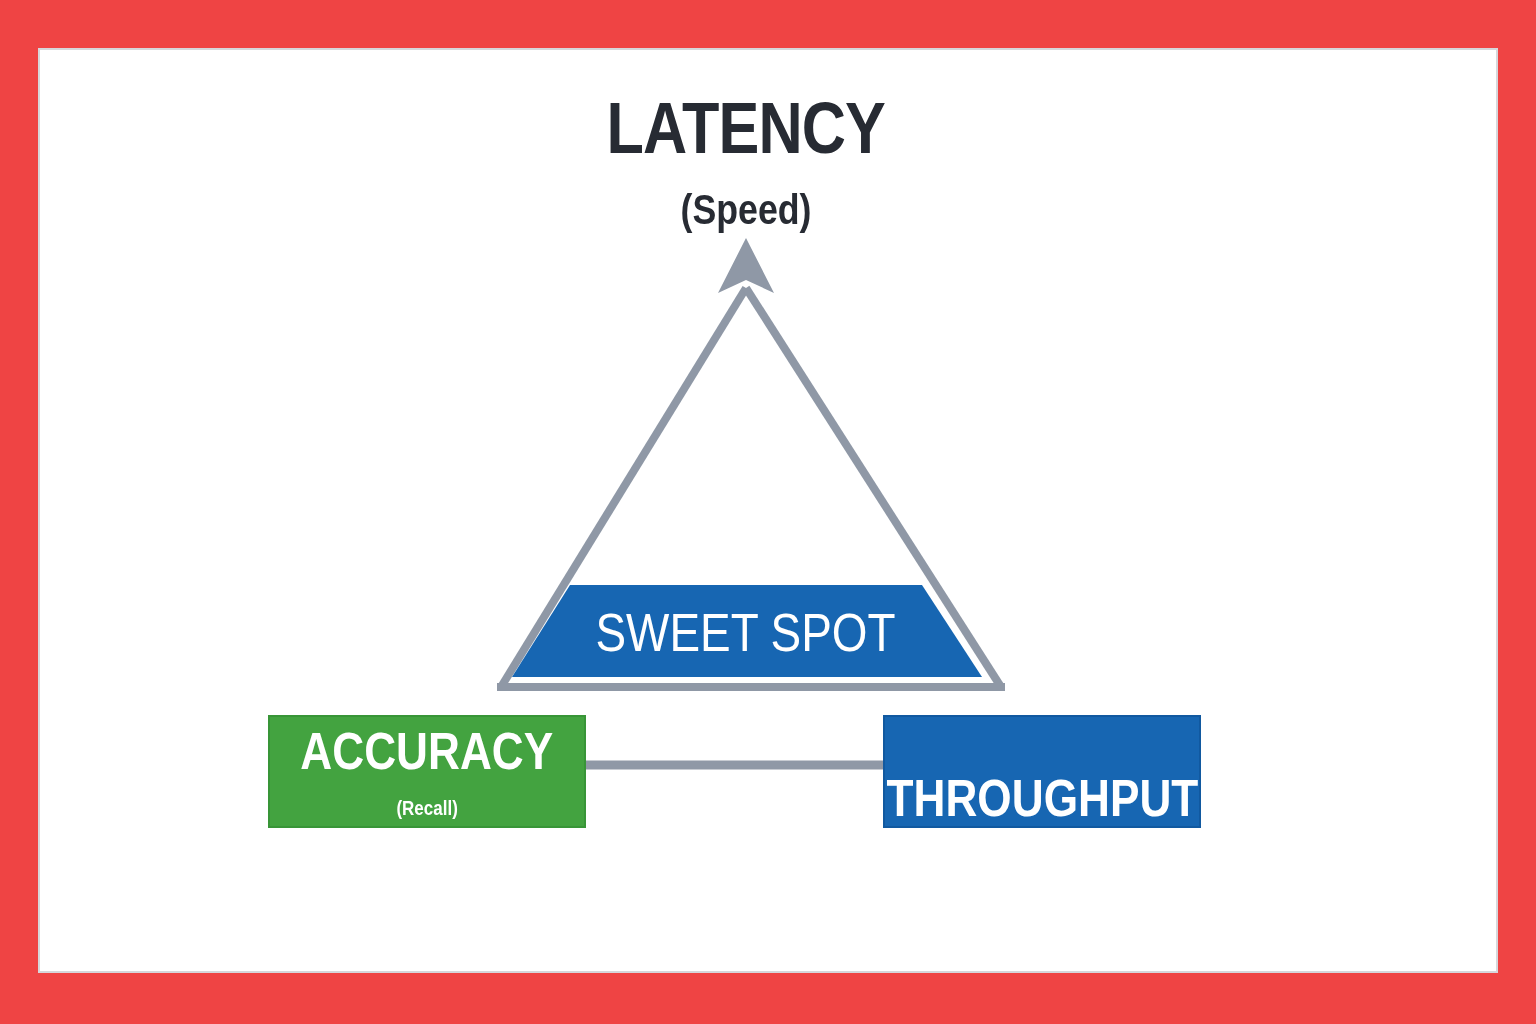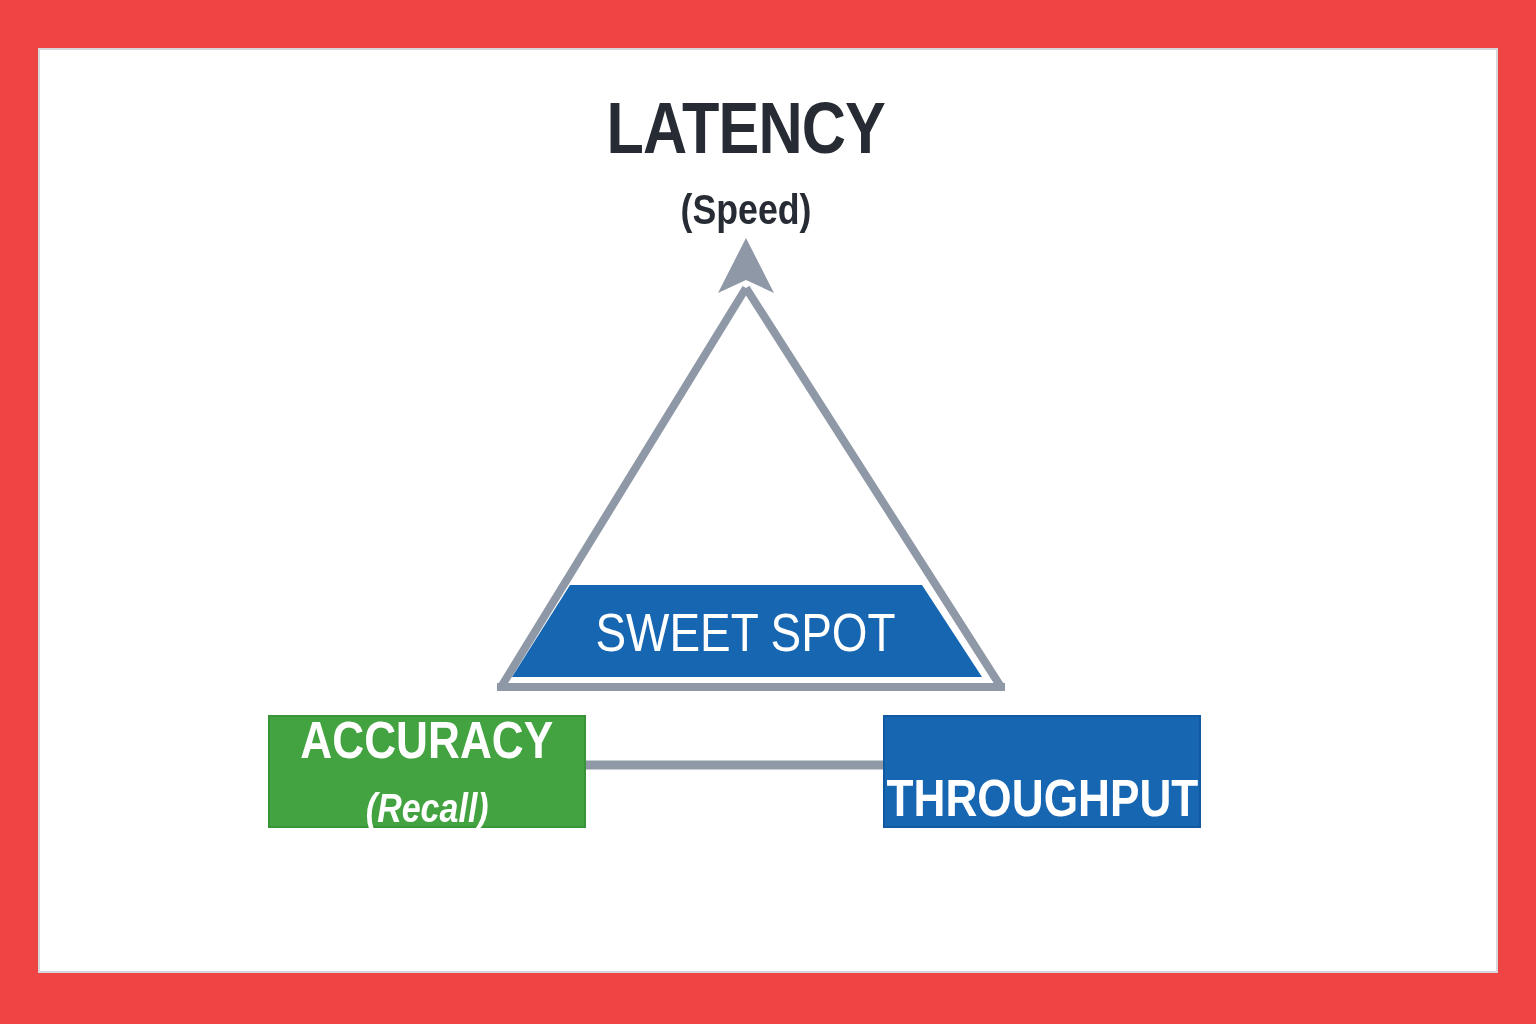--- a/index.html
+++ b/index.html
@@ -72,25 +72,24 @@
     border: 2px solid transparent;
   }
   .node-accuracy  { left: 268px; top: 715px; }
   .node-throughput{ left: 883px; top: 715px; }
   .node-label {
     font-size: 52px;
     font-weight: bold;
     line-height: 1.05;
   }
   .node-sublabel {
-    font-size: 40px;
+    font-size: 20px;
     font-weight: bold;
     line-height: 1.1;
     margin-top: 18px;
-    font-style: italic;
   }
 </style>
 </head>
 <body>
 
 <div class="page">
 
   <div class="frame"></div>
 
   <svg class="shapes" viewBox="0 0 1536 1024">

